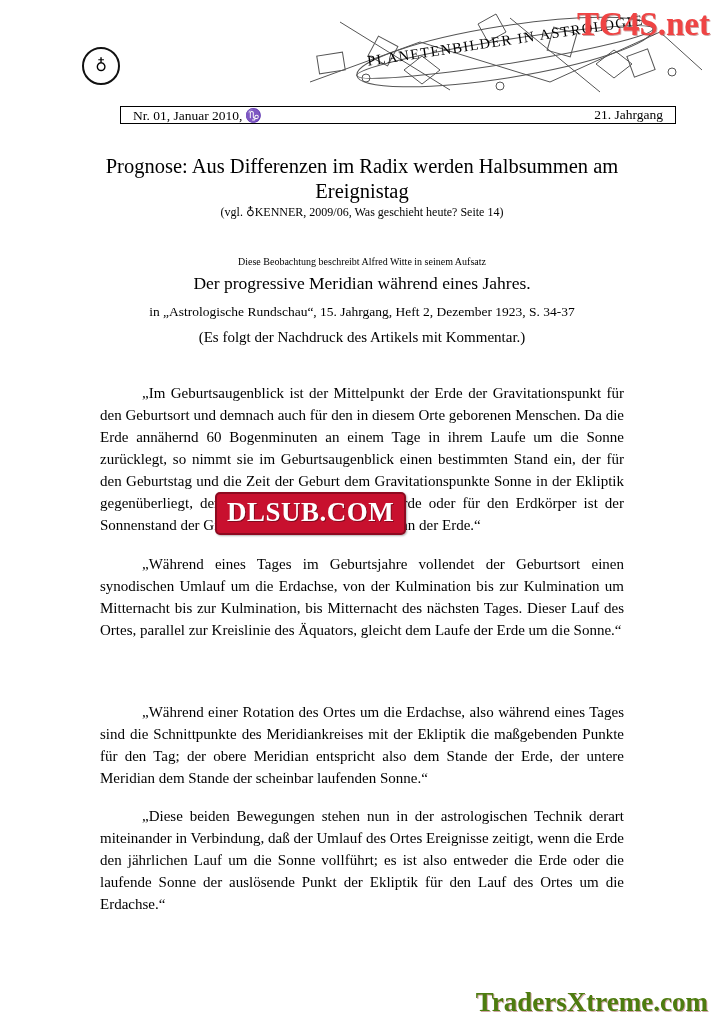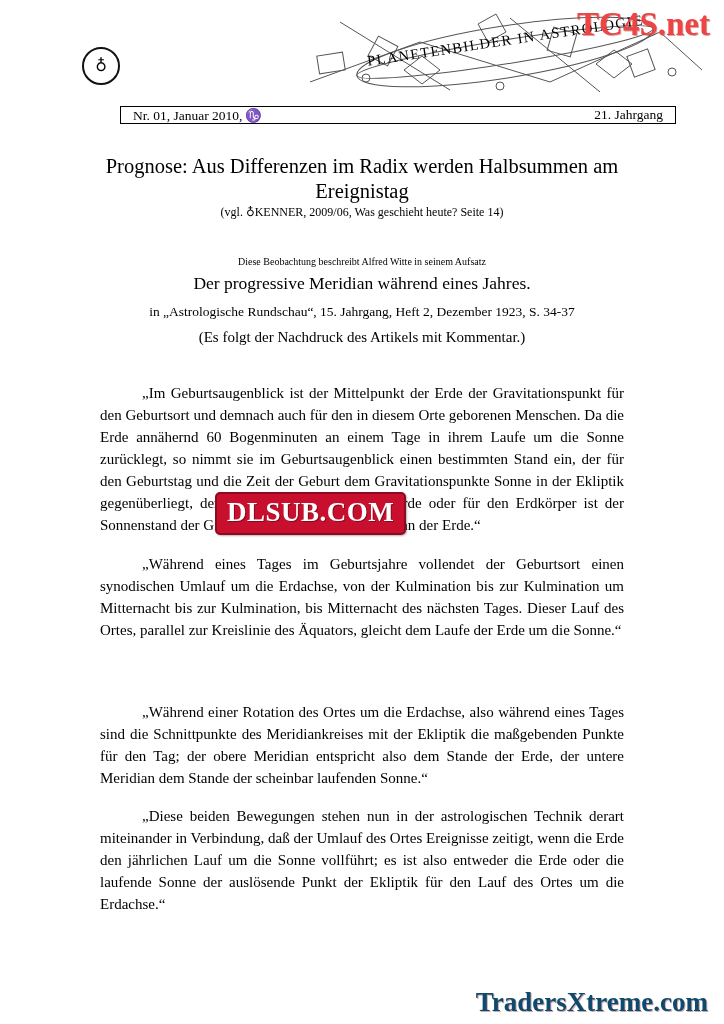--- a/index.html
+++ b/index.html
@@ -56,21 +56,21 @@
     text-shadow: 1px 1px 0 rgba(0,0,0,0.35);
   }
   .wm-tx {
     position: absolute;
     right: 16px;
     bottom: 6px;
     z-index: 40;
     font-family: "Liberation Serif", serif;
     font-weight: bold;
     font-size: 27px;
-    color: #0c4a6e;
+    color: #4d7c0f;
     text-shadow: 1px 1px 0 rgba(120,0,0,0.35);
   }
 
   
   .masthead {
     position: relative;
     height: 100px;
   }
   .logo-row {
     position: absolute;

